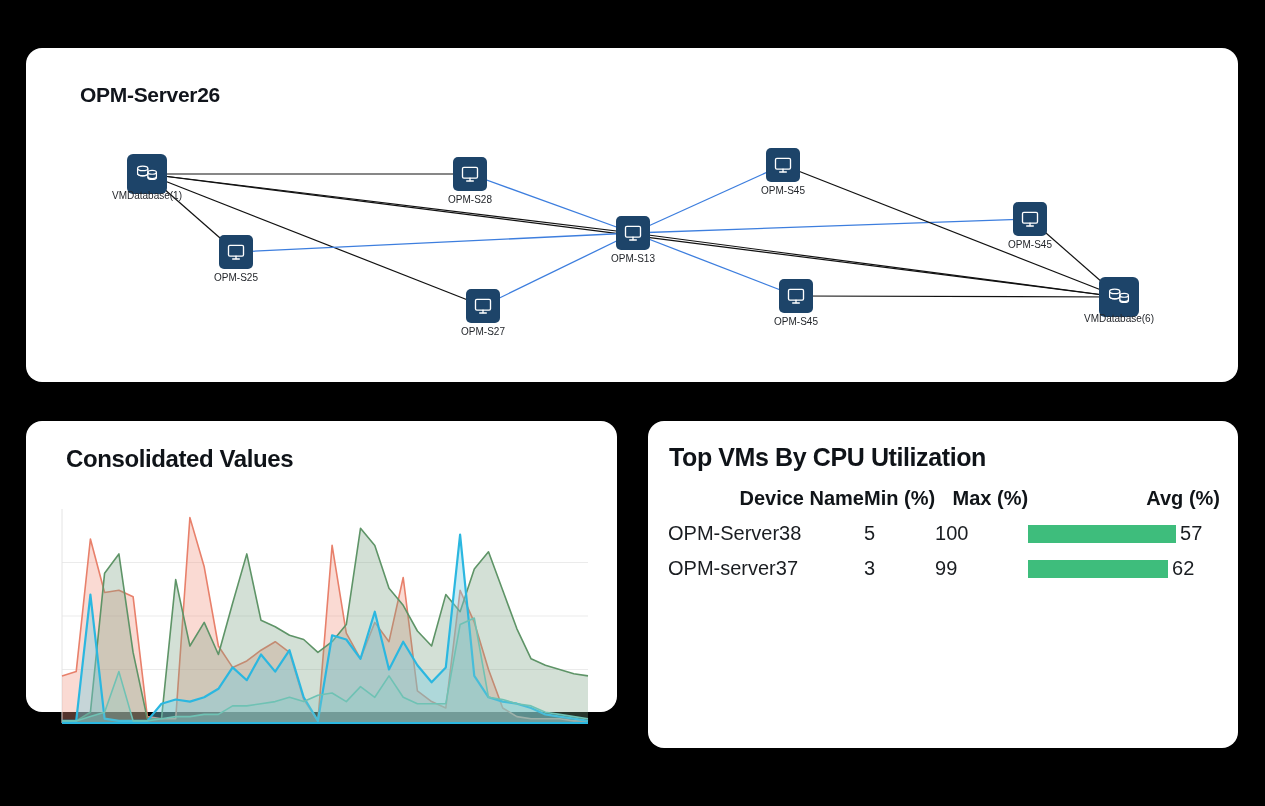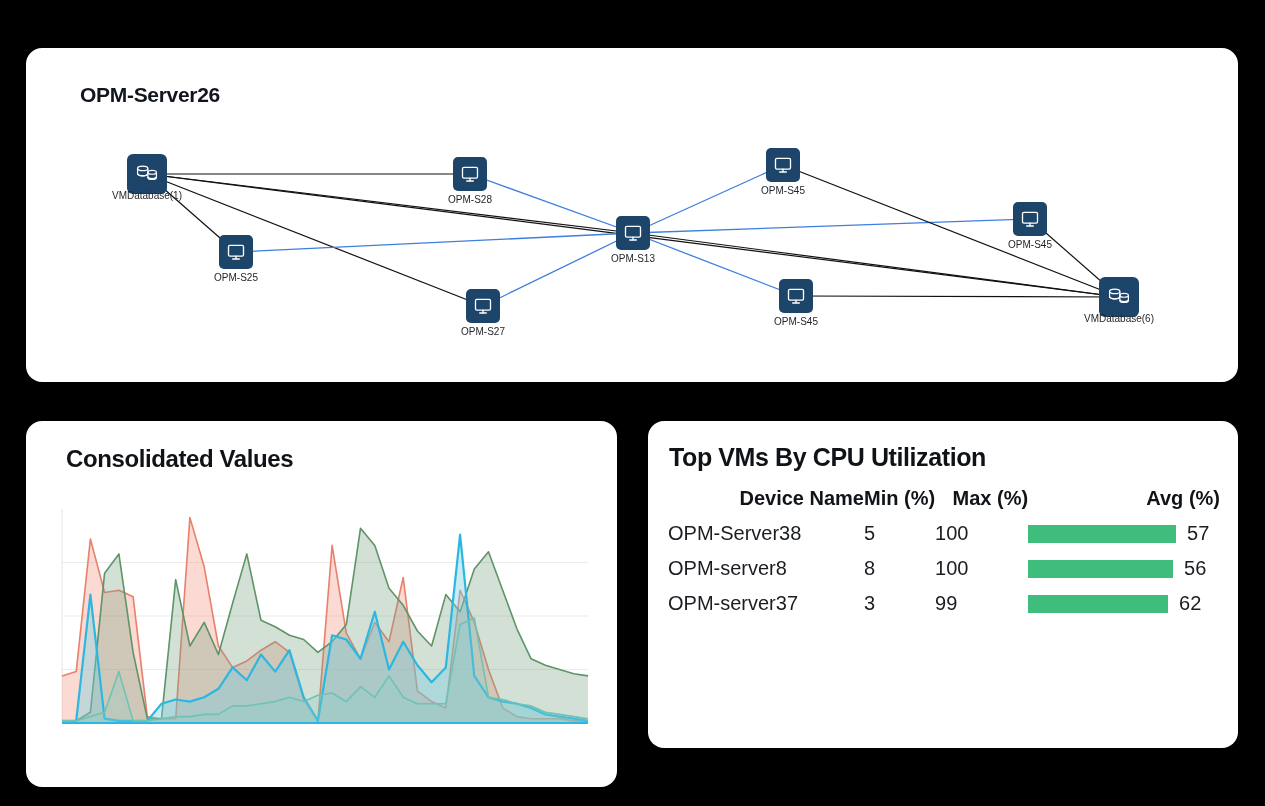--- a/index.html
+++ b/index.html
@@ -41,21 +41,21 @@
     left: 0; top: 20px;
     transform: translateX(-50%);
     white-space: nowrap;
     font-size: 10px;
     color: #23262b;
     font-family: "Liberation Sans", sans-serif;
   }
   .node.db .nlabel { top: 16px; }
 
   
-  #chart-card { left: 26px; top: 421px; width: 591px; height: 366px; }
+  #chart-card { left: 26px; top: 421px; width: 591px; height: 291px; }
   #chart-title {
     position: absolute; left: 40px; top: 24px;
     font-size: 24px; font-weight: bold; color: #0f1318;
     letter-spacing: -0.4px;
   }
   #chart-svg { position: absolute; left: 0; top: 0; width: 591px; height: 327px; }
 
   
   #vm-card { left: 648px; top: 421px; width: 590px; height: 327px; }
   #vm-title {
@@ -87,21 +87,21 @@
   .col-min  { width: 70px; }
   .col-max  { width: 93px; }
   .col-avg  { width: auto; }
   .avgcell { position: relative; }
   .avgwrap { display: flex; align-items: center; }
   .avgbar {
     height: 18px;
     background: #3ebd7c;
     display: inline-block;
   }
-  .avgnum { margin-left: 11px; font-size: 20px; color: #1a1d21; }
+  .avgnum { margin-left: 4px; font-size: 20px; color: #1a1d21; }
 </style>
 </head>
 <body>
 
 <div class="stage">
 
   <div class="card" id="topology-card">
     <div id="topology-title">OPM-Server26</div>
     <svg id="topology-canvas">
         <line x1="121" y1="126" x2="444" y2="126" stroke="#111111" stroke-width="1.2"></line>
@@ -256,31 +256,20 @@
             <td class="col-min">5</td>
             <td class="col-max">100</td>
             <td class="col-avg avgcell">
               <div class="avgwrap">
                 <span class="avgbar" style="background: rgb(62, 189, 124); width: 148px;"></span>
                 <span class="avgnum">57</span>
               </div>
             </td>
           </tr>
           <tr>
-            <td class="col-name">OPM-server8</td>
-            <td class="col-min">8</td>
-            <td class="col-max">100</td>
-            <td class="col-avg avgcell">
-              <div class="avgwrap">
-                <span class="avgbar" style="background: rgb(62, 189, 124); width: 145px;"></span>
-                <span class="avgnum">56</span>
-              </div>
-            </td>
-          </tr>
-          <tr>
             <td class="col-name">OPM-server37</td>
             <td class="col-min">3</td>
             <td class="col-max">99</td>
             <td class="col-avg avgcell">
               <div class="avgwrap">
                 <span class="avgbar" style="background: rgb(62, 189, 124); width: 140px;"></span>
                 <span class="avgnum">62</span>
               </div>
             </td>
           </tr>

